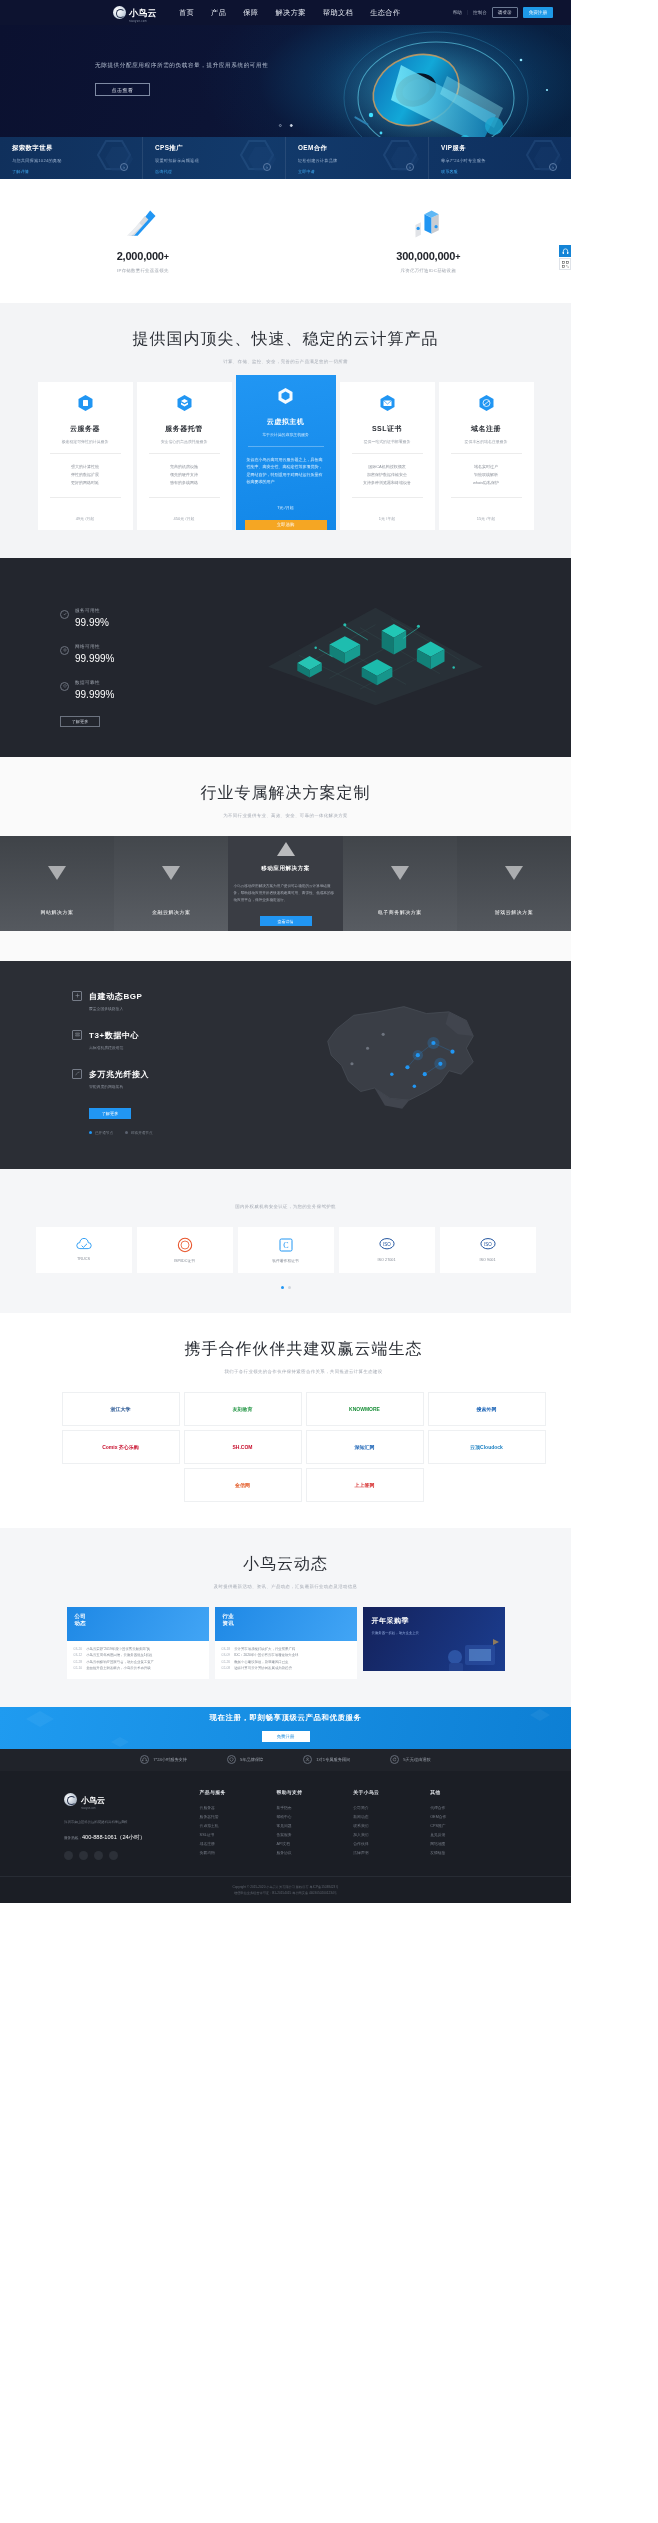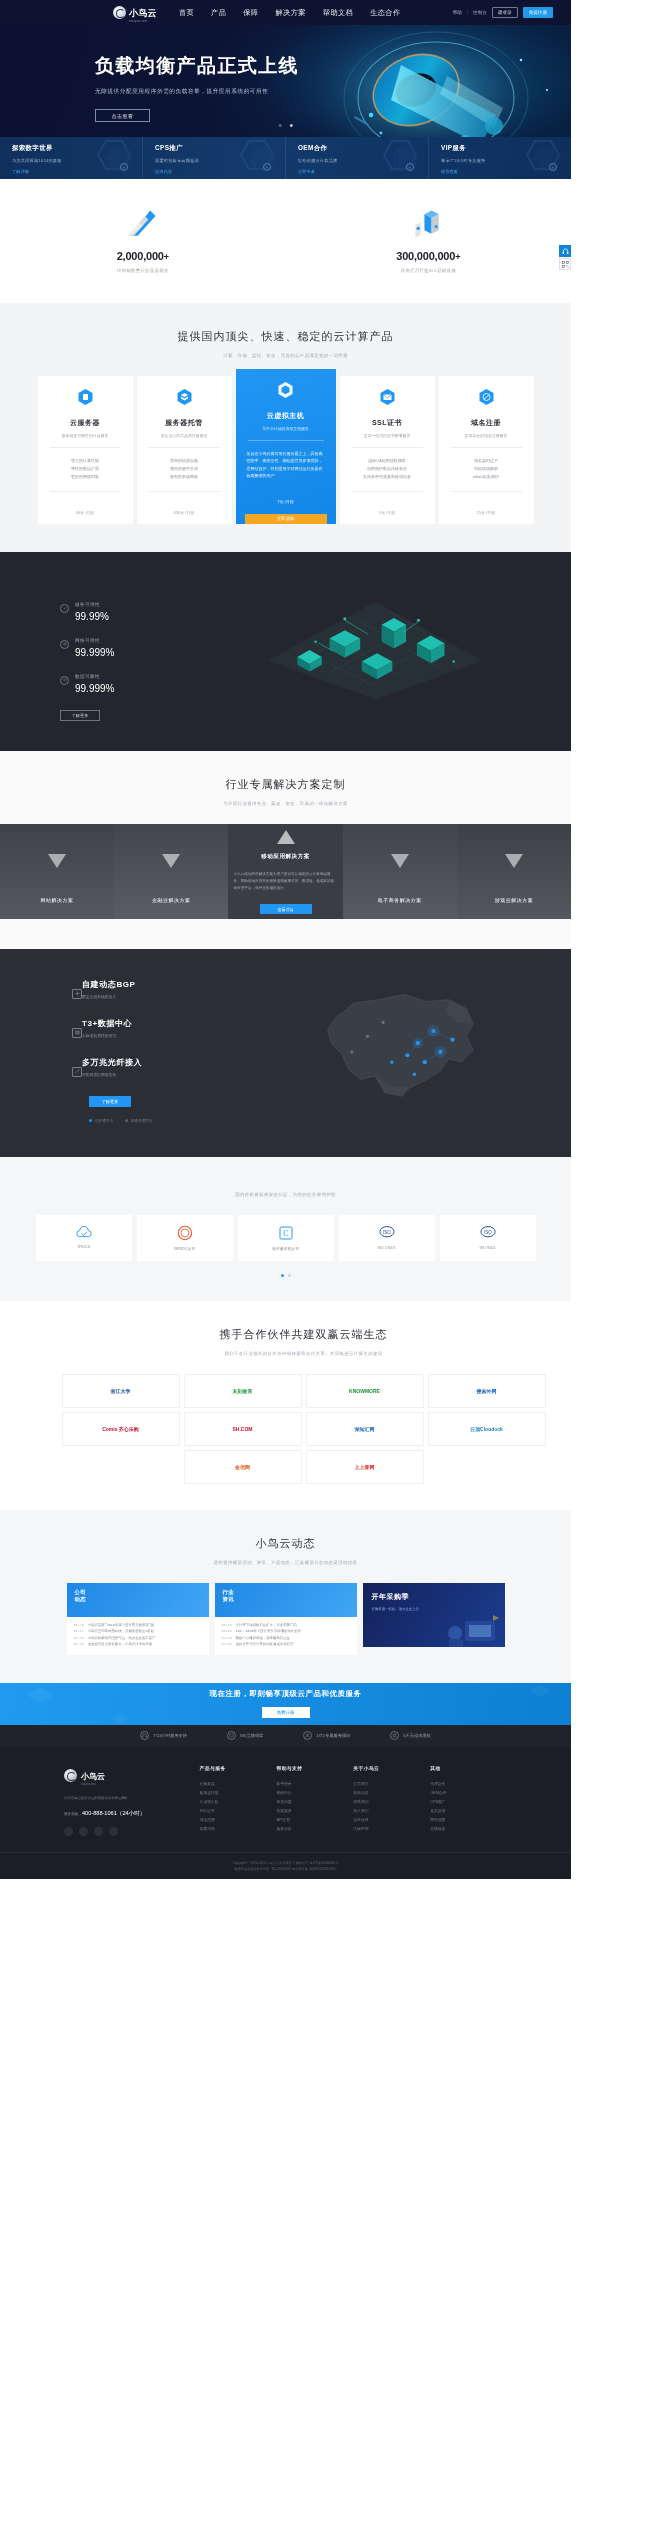--- a/index.html
+++ b/index.html
@@ -91,21 +91,21 @@
   
   .stats { background:#fff; padding:28px 0 30px; display:flex; }
   .stat { flex:1; text-align:center; }
   .stat .ico { height:34px; display:flex;align-items:flex-end;justify-content:center; }
   .stat .num { font-size:11px; font-weight:bold; color:#20232a; letter-spacing:-.2px; margin-top:9px;}
   .stat .num small { font-size:9px; font-weight:bold; }
   .stat .lb { font-size:4.4px; color:#9aa0aa; margin-top:6px; letter-spacing:.3px;}
 
   
   .sec-head { text-align:center; padding:26px 0 4px;}
-  .sec-head h2 { font-size:11px; color:#2b2f36; font-weight:normal; letter-spacing:1px;}
+  .sec-head h2 { font-size:16px; color:#2b2f36; font-weight:normal; letter-spacing:1px;}
   .sec-head p { font-size:4.4px; color:#a0a6b0; margin-top:9px; letter-spacing:.4px;}
 
   
   .products-sec { background:#f3f4f6; padding-bottom:28px; }
   .prods { display:flex; justify-content:center; gap:4px; margin-top:14px; }
   .prod {
     width:95px; background:#fff; padding:12px 8px 0; text-align:center;
     min-height:120px; position:relative;
   }
   .prod.hot { background:linear-gradient(170deg,#2196f3 0%,#1287e8 100%); color:#fff;
@@ -170,21 +170,21 @@
     border-bottom:14px solid rgba(255,255,255,.65);
   }
   .sol-pop h4{color:#fff;font-size:5.6px;letter-spacing:.5px;}
   .sol-pop p{color:#a9aeb8;font-size:3.6px;line-height:2;margin-top:10px;text-align:left;}
   .sol-pop .sbtn{margin:12px auto 0;width:52px;height:10px;background:#2196f3;color:#fff;
                  font-size:4px;display:flex;align-items:center;justify-content:center;border:none;}
 
   
   .net { background:#2b2e35; padding:30px 0 34px; display:flex; position:relative; overflow:hidden;}
   .net-left { width:230px; padding-left:72px; }
-  .nl-item { display:flex; align-items:flex-end; margin-bottom:19px; }
+  .nl-item { display:flex; align-items:flex-start; gap:7px; margin-bottom:19px; }
   .nl-item .ni { width:10px;height:10px;border:.6px solid #767c88;border-radius:1px;
                  display:flex;align-items:center;justify-content:center;}
   .nl-item h4 { color:#fff; font-size:8px; letter-spacing:.6px;}
   .nl-item p { color:#8a909b; font-size:3.8px; margin-top:4px;}
   .net-btn{width:42px;height:11px;background:#2196f3;color:#fff;font-size:4.2px;border:none;
            display:flex;align-items:center;justify-content:center;margin-left:17px;}
   .legend{display:flex;gap:12px;margin:12px 0 0 17px;}
   .legend span{color:#7e858f;font-size:3.6px;display:flex;align-items:center;gap:3px;}
   .lg-d{width:3px;height:3px;border-radius:50%;background:#2196f3;display:inline-block;}
   .lg-d.g{background:#5b6270;}
@@ -200,21 +200,21 @@
   .cdt{width:3px;height:3px;border-radius:50%;background:#d2d6dc;}
   .cdt.on{background:#2196f3;}
 
   
   .partners{background:#fff;padding-bottom:26px;padding-left:36px;}
   .plogos{display:flex;flex-wrap:wrap;justify-content:center;gap:4px;margin-top:14px;}
   .plogo{width:118px;height:34px;background:#fff;border:.5px solid #eef0f2;
          display:flex;align-items:center;justify-content:center;}
 
   
-  .news{background:#f5f6f8;padding-bottom:28px;font-family:Liberation Mono, monospace;}
+  .news{background:#f5f6f8;padding-bottom:28px;}
   .news-row{display:flex;justify-content:center;gap:6px;margin-top:14px;}
   .news-card{width:142px;background:#fff;}
   .news-hd{height:34px;background:linear-gradient(120deg,#1e88e5,#42a5f5);position:relative;
            padding:6px 0 0 8px;}
   .news-hd h4{color:#fff;font-size:5.4px;letter-spacing:.4px;}
   .news-list{padding:5px 7px 7px;}
   .news-li{display:flex;gap:4px;font-size:3.4px;color:#7e848e;line-height:1.9;}
   .news-li .dt{color:#aeb4bd;flex:0 0 auto;}
   .news-banner{width:142px;height:64px;background:linear-gradient(120deg,#14225c,#1b3d8f);
                position:relative;overflow:hidden;padding:9px 0 0 9px;}
@@ -315,21 +315,20 @@
       <ellipse cx="185" cy="78" rx="92" ry="66" fill="none" stroke="#3fb4e0" stroke-width=".8" opacity=".35"></ellipse>
       <circle cx="243" cy="106" r="9" fill="#1ba6cf" opacity=".8"></circle>
       <circle cx="214" cy="120" r="5" fill="#27c4e8" opacity=".7"></circle>
       <circle cx="120" cy="95" r="2.2" fill="#3fe0ff"></circle>
       <rect x="104" y="96" width="16" height="2" rx="1" fill="#2b7fb0" transform="rotate(30 104 96)"></rect>
       <circle cx="130" cy="113" r="1.4" fill="#49d6f5"></circle>
       <circle cx="270" cy="40" r="1.3" fill="#8fe8ff"></circle>
       <circle cx="296" cy="70" r="1.1" fill="#8fe8ff"></circle>
     </svg>
     <div class="hero-inner">
-      <h1>负载均衡产品正式上线</h1>
       <p>无隙提供分配应用程序所需的负载容量，提升应用系统的可用性</p>
       <button class="hero-btn">点击查看</button>
     </div>
     <div class="dots">
       <div class="dot"></div>
       <div class="dot on"></div>
     </div>
   </div>
 
   <div class="promo">

